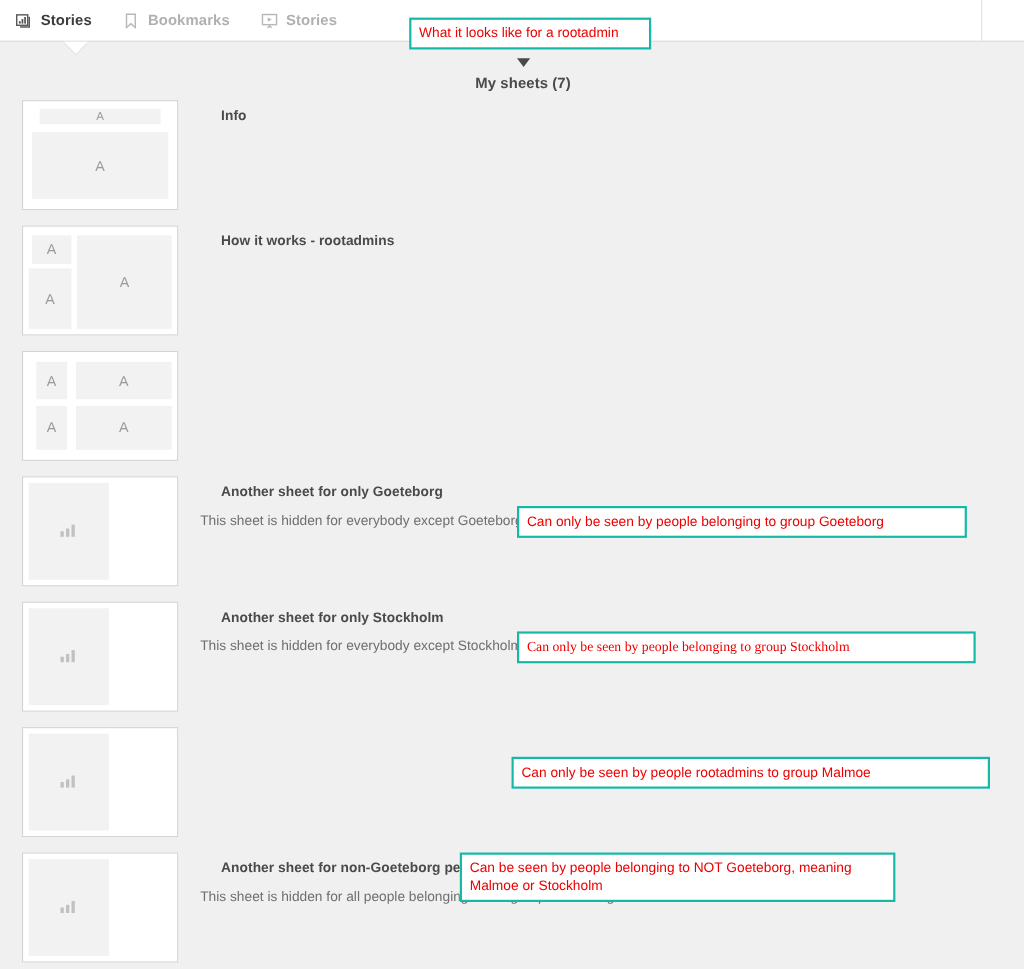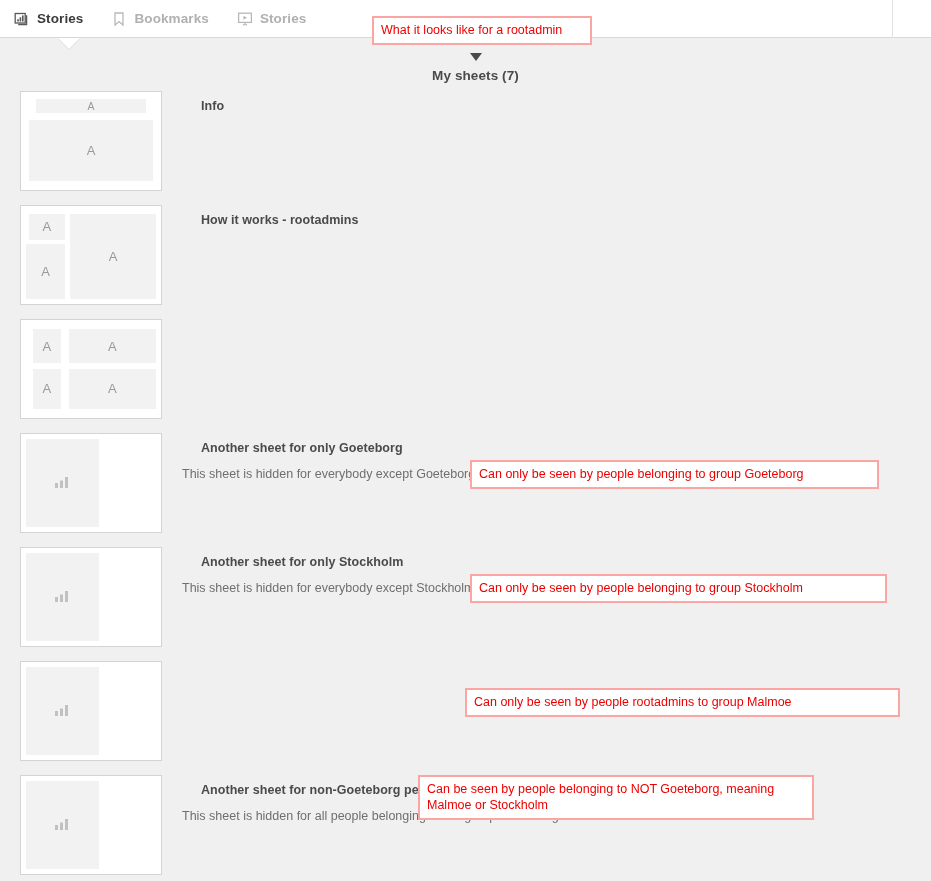--- a/index.html
+++ b/index.html
@@ -154,21 +154,21 @@
   .sheet-desc {
     font-size: 12.5px;
     color: #6f6f6f;
     line-height: 17px;
     margin-top: 9px;
   }
 
   
   .anno {
     position: absolute;
-    border: 2px solid #fca5a5;
+    border: 2px solid #14b8a6;
     background: #ffffff;
     color: #ee0000;
     font-size: 12.5px;
     line-height: 16px;
     padding: 4px 7px 5px 7px;
     white-space: pre-line;
     z-index: 5;
   }
   #anno-top {
     left: 372px; top: 16px;
@@ -283,21 +283,21 @@
                 <rect x="6" y="5.5" width="3" height="7.5" fill="#9a9a9a"></rect>
                 <rect x="11" y="2" width="3" height="11" fill="#9a9a9a"></rect>
               </svg></span>
           </div>
         </div>
       </div>
       <div class="meta">
         <div><span class="sheet-name">Another sheet for only Stockholm</span></div>
         <div class="sheet-desc">This sheet is hidden for everybody except Stockholm.</div>
       </div>
-      <div class="anno" style="left: 470px; top: 27px; width: 417px;">Can only be seen by people belonging to group Stockholm</div>
+      <div class="anno" style="left: 470px; top: 27px; width: 417px; font-family: Liberation Serif, serif;">Can only be seen by people belonging to group Stockholm</div>
     </div>
     <div class="sheet-row">
       <div class="thumb">
         <div class="thumb-inner lay-chart">
           <div class="blk b1">
             <span class="bar-ico"><svg viewBox="0 0 16 14" width="16" height="14">
                 <rect x="1" y="8" width="3" height="5" fill="#9a9a9a"></rect>
                 <rect x="6" y="5.5" width="3" height="7.5" fill="#9a9a9a"></rect>
                 <rect x="11" y="2" width="3" height="11" fill="#9a9a9a"></rect>
               </svg></span>

